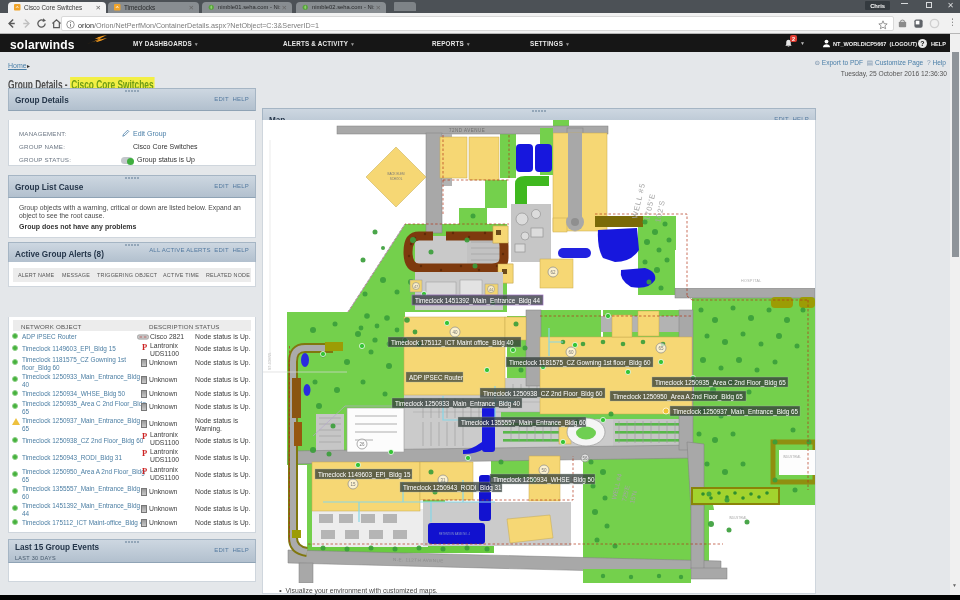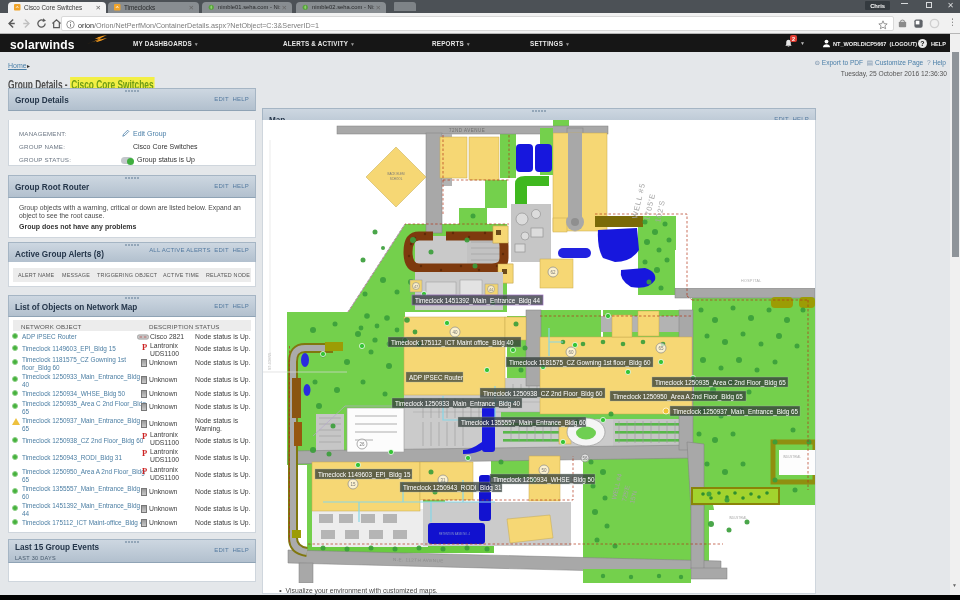--- a/index.html
+++ b/index.html
@@ -191,21 +191,21 @@
   <div class="lbl" style="left:10px;top:23px;">GROUP NAME:</div>
   <div class="val" style="left:124px;top:23px;">Cisco Core Switches</div>
   <div class="lbl" style="left:10px;top:36px;">GROUP STATUS:</div>
   <div style="position:absolute;left:112px;top:37px;width:12px;height:7px;background:#c3c7cb;border-radius:3.5px;"></div>
   <div style="position:absolute;left:118px;top:37.5px;width:7px;height:7px;background:#3fae3f;border-radius:50%;"></div>
   <div class="val" style="left:128px;top:36px;">Group status is Up</div>
 </div>
 
 <div class="panel-h" style="left:8px;top:175px;width:248px;height:23px;">
       <div class="grip"></div>
-  <div class="t">Group Root Router</div>
+  <div class="t">Group List Cause</div>
       <div class="links">EDIT&nbsp; HELP</div>
     </div>
 <div class="panel-b" style="left:8px;top:198px;width:248px;height:40px;">
   <div class="val" style="left:10px;top:6px;width:236px;color:#4a4a4a;line-height:8px;font-size:6.8px;">Group objects with a warning, critical or down are listed below. Expand an object to see the root cause.</div>
   <div class="val" style="left:10px;top:25px;font-weight:bold;color:#333;">Group does not have any problems</div>
 </div>
 
 <div class="panel-h" style="left:8px;top:242px;width:248px;height:21px;">
       <div class="grip"></div>
   <div class="t">Active Group Alerts (8)</div>
@@ -213,25 +213,20 @@
     </div>
 <div class="panel-b" style="left:8px;top:262px;width:248px;height:25px;">
   <div class="thead" style="left:4px;top:6px;width:238px;height:14px;"></div>
   <div class="lbl" style="left:9px;top:10px;color:#555;font-size:5.4px;">ALERT NAME</div>
   <div class="lbl" style="left:53px;top:10px;color:#555;font-size:5.4px;">MESSAGE</div>
   <div class="lbl" style="left:88px;top:10px;color:#555;font-size:5.4px;">TRIGGERING OBJECT</div>
   <div class="lbl" style="left:154px;top:10px;color:#555;font-size:5.4px;">ACTIVE TIME</div>
   <div class="lbl" style="left:197px;top:10px;color:#555;font-size:5.4px;">RELATED NODE</div>
 </div>
 
-<div class="panel-h" style="left:8px;top:295px;width:248px;height:22px;">
-      <div class="grip"></div>
-  <div class="t">List of Objects on Network Map</div>
-      <div class="links">EDIT&nbsp; HELP</div>
-    </div>
 <div class="panel-b" style="left:8px;top:317px;width:248px;height:216px;">
   <div class="thead" style="left:4px;top:3px;width:238px;height:11px;"></div>
   <div class="lbl" style="left:12px;top:5.5px;color:#555;">NETWORK OBJECT</div>
   <div class="lbl" style="left:140px;top:5.5px;color:#555;">DESCRIPTION</div>
   <div class="lbl" style="left:186px;top:5.5px;color:#555;">STATUS</div>
   <div class="grn" style="left:3px;top:16px;"></div>
       <div class="nm" style="left:13px;top:16px;">ADP iPSEC Router</div>
   <svg style="position:absolute;left:128px;top:17px;width:12px;height:6px;" viewBox="0 0 14 7">
         <rect x="0.5" y="1" width="13" height="5" rx="2" fill="#c9c9c9" stroke="#888" stroke-width="0.7"></rect>
         <path d="M3 3.5 H6 M8 3.5 H11" stroke="#a33" stroke-width="0.8"></path>

